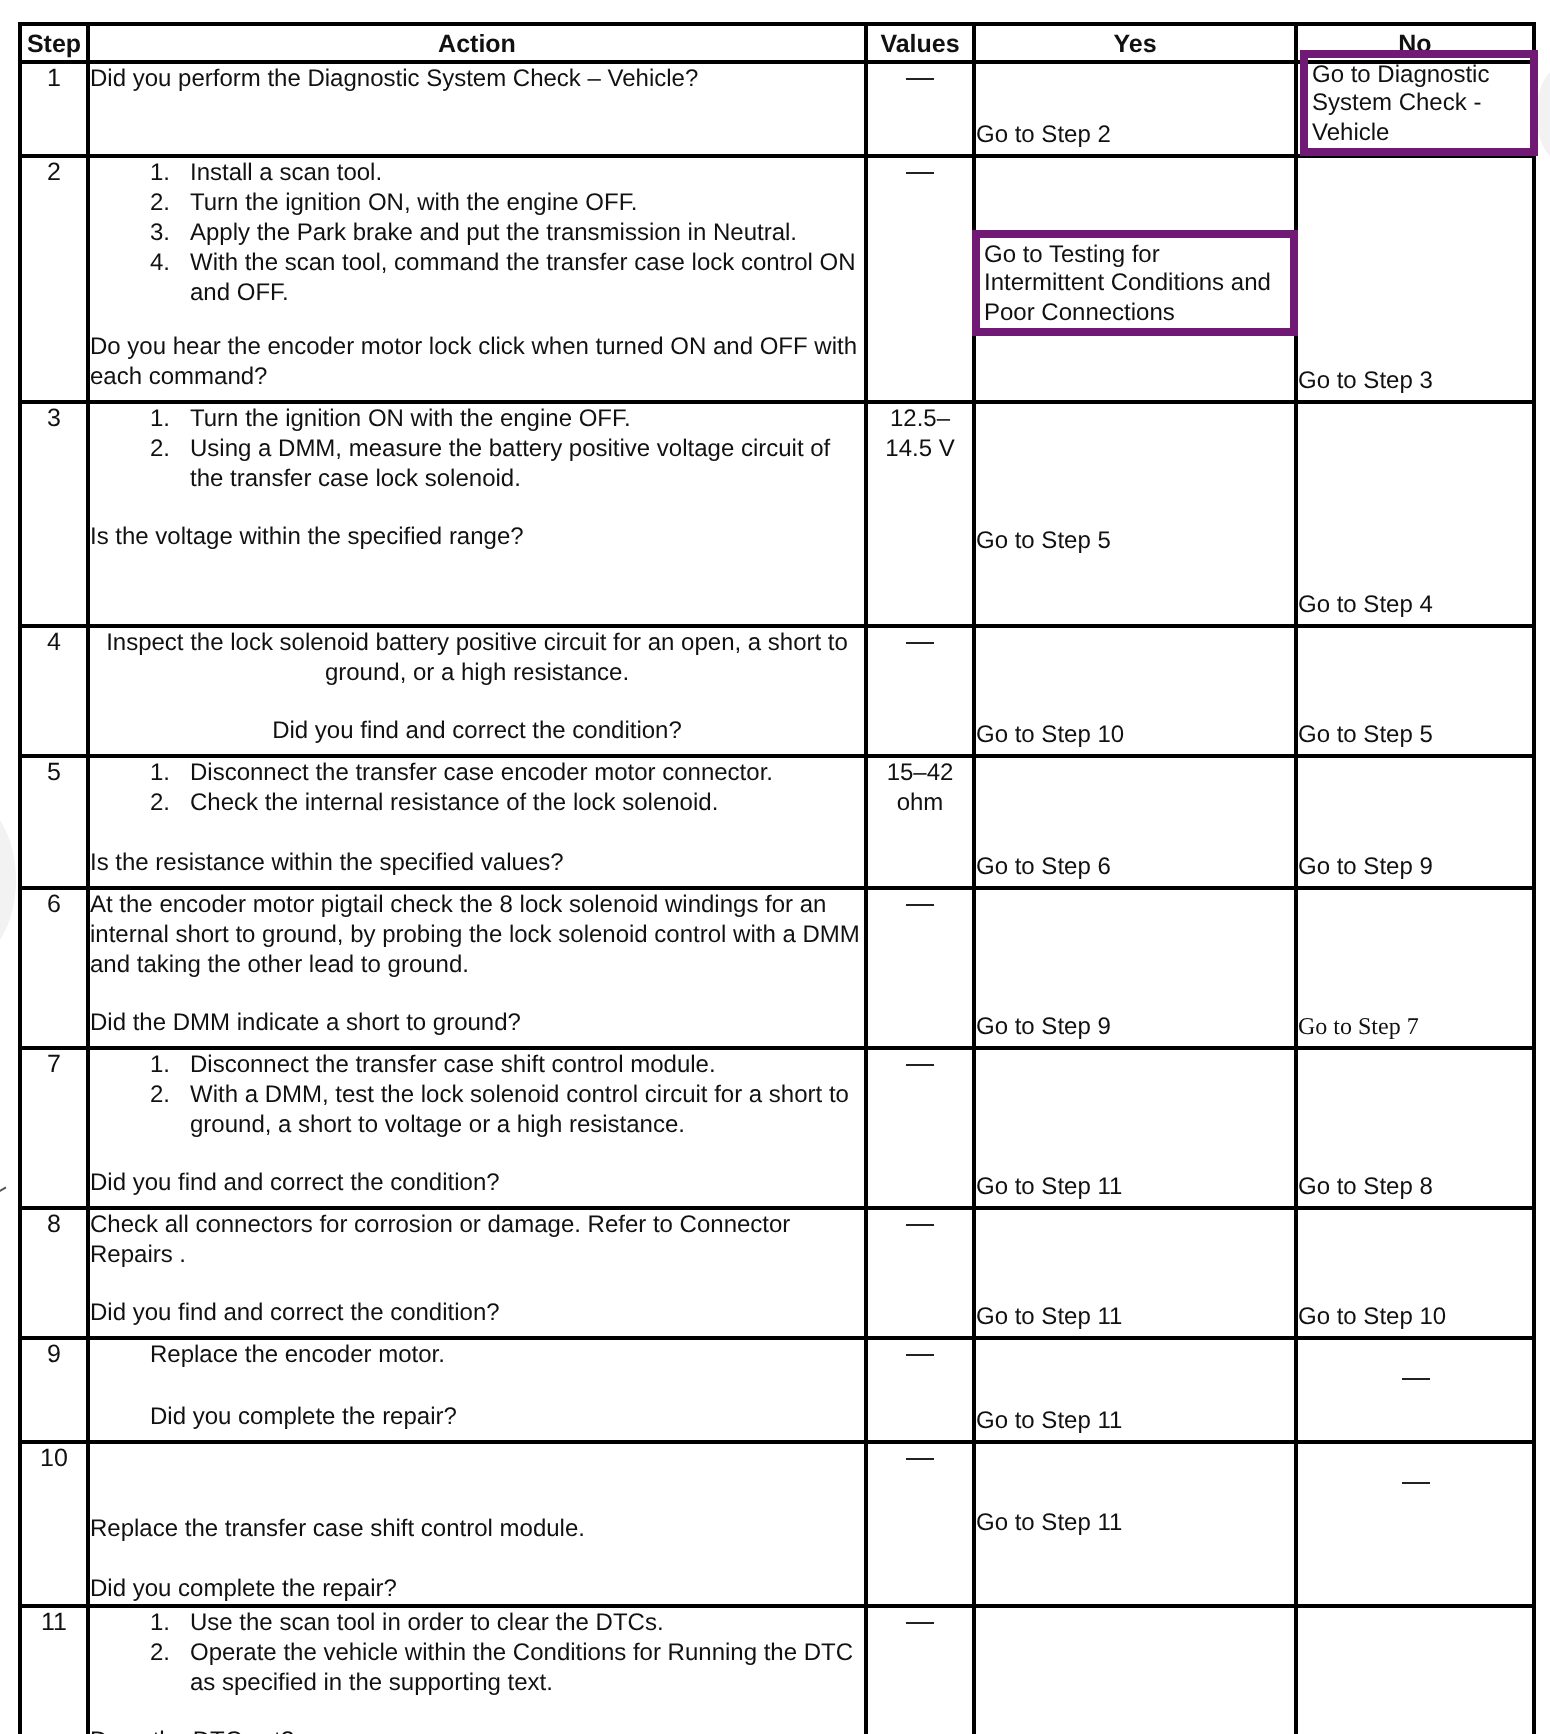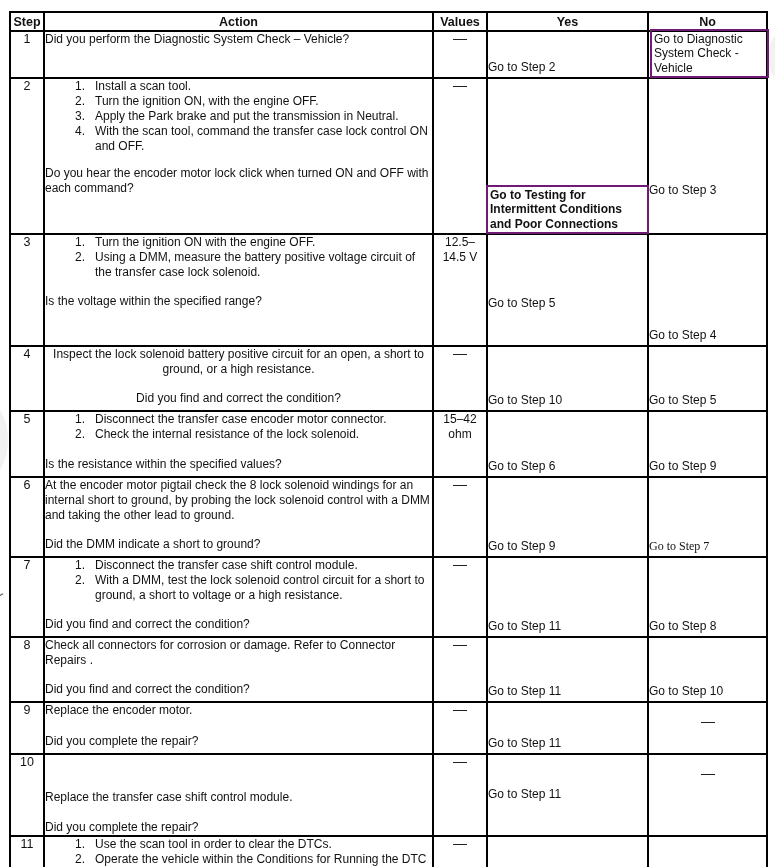--- a/index.html
+++ b/index.html
@@ -28,21 +28,21 @@
     .cell-inner { position: relative; height: 100%; }
     .action-wrap { display: flex; flex-direction: column; justify-content: space-between; height: 100%; }
     .para { line-height: 15px; }
     ol.steps { margin: 0; padding: 0 0 0 50px; list-style: none; line-height: 15px; }
     ol.steps li { position: relative; padding-left: 0; }
     ol.steps li .num { position: absolute; left: -30px; width: 20px; text-align: right; }
     .goto { position: absolute; left: 0; right: 0; bottom: 2px; text-align: left; line-height: 15px; }
     .dash { display: inline-block; width: 14px; height: 1px; background: #222; vertical-align: middle; }
     .dash-top { position: absolute; left: 0; right: 0; top: 12px; text-align: center; }
     .linkbox { position: absolute; left: 1px; right: -3px; bottom: -1px; text-align: left;
-               border: 2px solid #701a75; padding: 1px 2px; line-height: 14.5px; background: transparent; }
+               border: 4px solid #701a75; padding: 1px 2px; line-height: 14.5px; background: transparent; }
     .linkbox.yesbox { left: -2px; right: -2px; }
   </style>
 </head>
 <body>
 
 <div class="bgcircle"></div>
 <div class="bgcircle2"></div>
 <div class="tick"></div>
 
 <table class="dt">
@@ -94,21 +94,21 @@
                 <li><span class="num">2.</span><span>Turn the ignition ON, with the engine OFF.</span></li>
                 <li><span class="num">3.</span><span>Apply the Park brake and put the transmission in Neutral.</span></li>
                 <li><span class="num">4.</span><span>With the scan tool, command the transfer case lock control ON and OFF.</span></li>
               </ol>
             </div>
             <div class="para">Do you hear the encoder motor lock click when turned ON and OFF with each command?</div>
           </div>
         </td>
         <td class="values"><span class="dash"></span></td>
         <td class="yes">
-          <div class="cell-inner" style="height: 154px; font-weight: bold;">
+          <div class="cell-inner" style="height: 88px;">
             <div class="linkbox yesbox">Go to Testing for Intermittent Conditions and Poor Connections</div>
           </div>
         </td>
         <td class="no">
           <div class="cell-inner" style="height: 121px;">
             <div class="goto">Go to Step 3</div>
           </div>
         </td>
       </tr>
       <tr style="height: 79px;">
@@ -250,21 +250,21 @@
         </td>
         <td class="no">
           <div class="cell-inner" style="height: 63px;">
             <div class="goto">Go to Step 10</div>
           </div>
         </td>
       </tr>
       <tr style="height: 51px;">
         <td class="step">9</td>
         <td class="action">
-          <div class="action-wrap" style="height: 46px;">
+          <div class="action-wrap" style="height: 46px; padding-left: 30px;">
             <div>
               <div class="para">Replace the encoder motor.</div>
             </div>
             <div class="para">Did you complete the repair?</div>
           </div>
         </td>
         <td class="values"><span class="dash"></span></td>
         <td class="yes">
           <div class="cell-inner" style="height: 50px;">
             <div class="goto">Go to Step 11</div>

